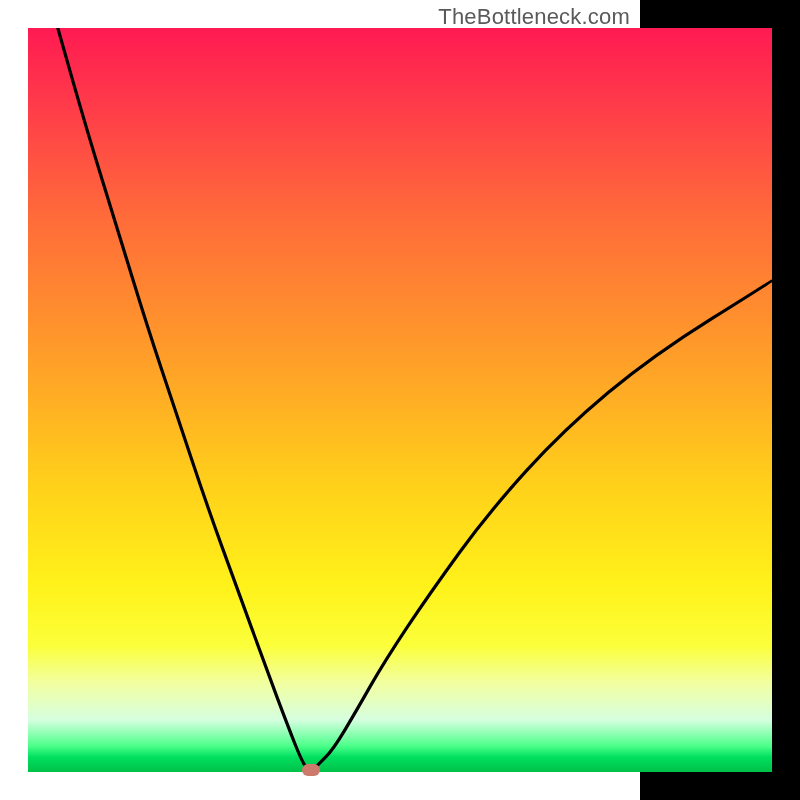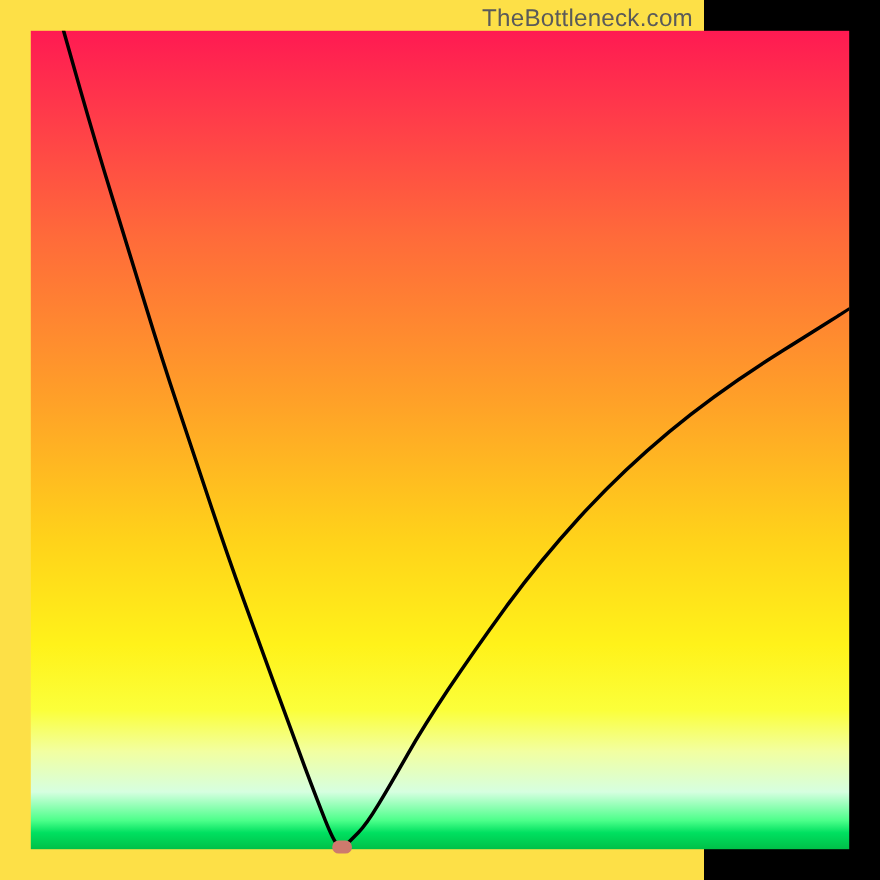--- a/index.html
+++ b/index.html
@@ -8,21 +8,21 @@
     width: 800px;
     height: 800px;
     background: #000;
     overflow: hidden;
     font-family: Arial, Helvetica, sans-serif;
   }
   .frame {
     position: absolute;
     left: 0; top: 0;
     width: 640px; height: 800px;
-    background: #fde047;
+    background: #ffffff;
   }
   .plot {
     position: absolute;
     left: 28px;
     top: 28px;
     width: 744px;
     height: 744px;
     
     background: linear-gradient(to bottom,
       #ff1a52 0%,

